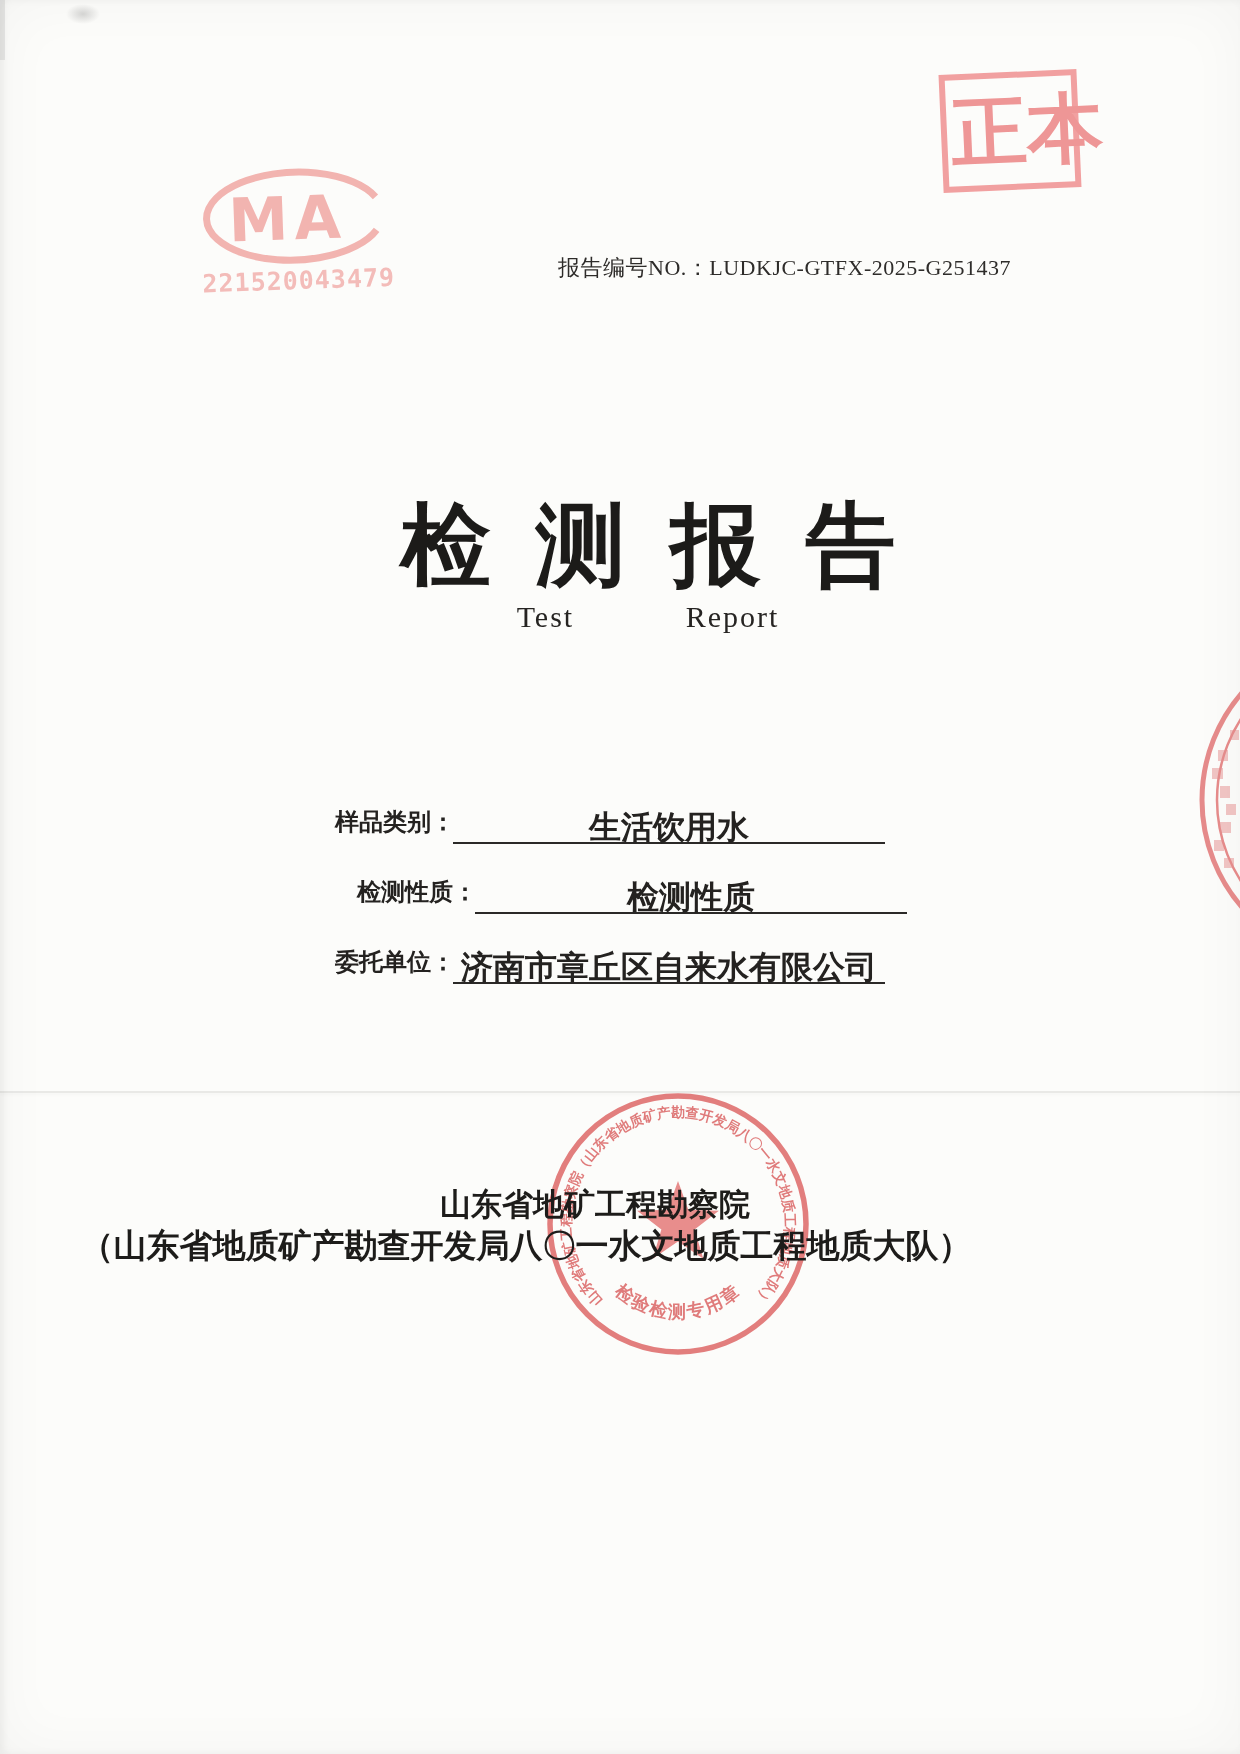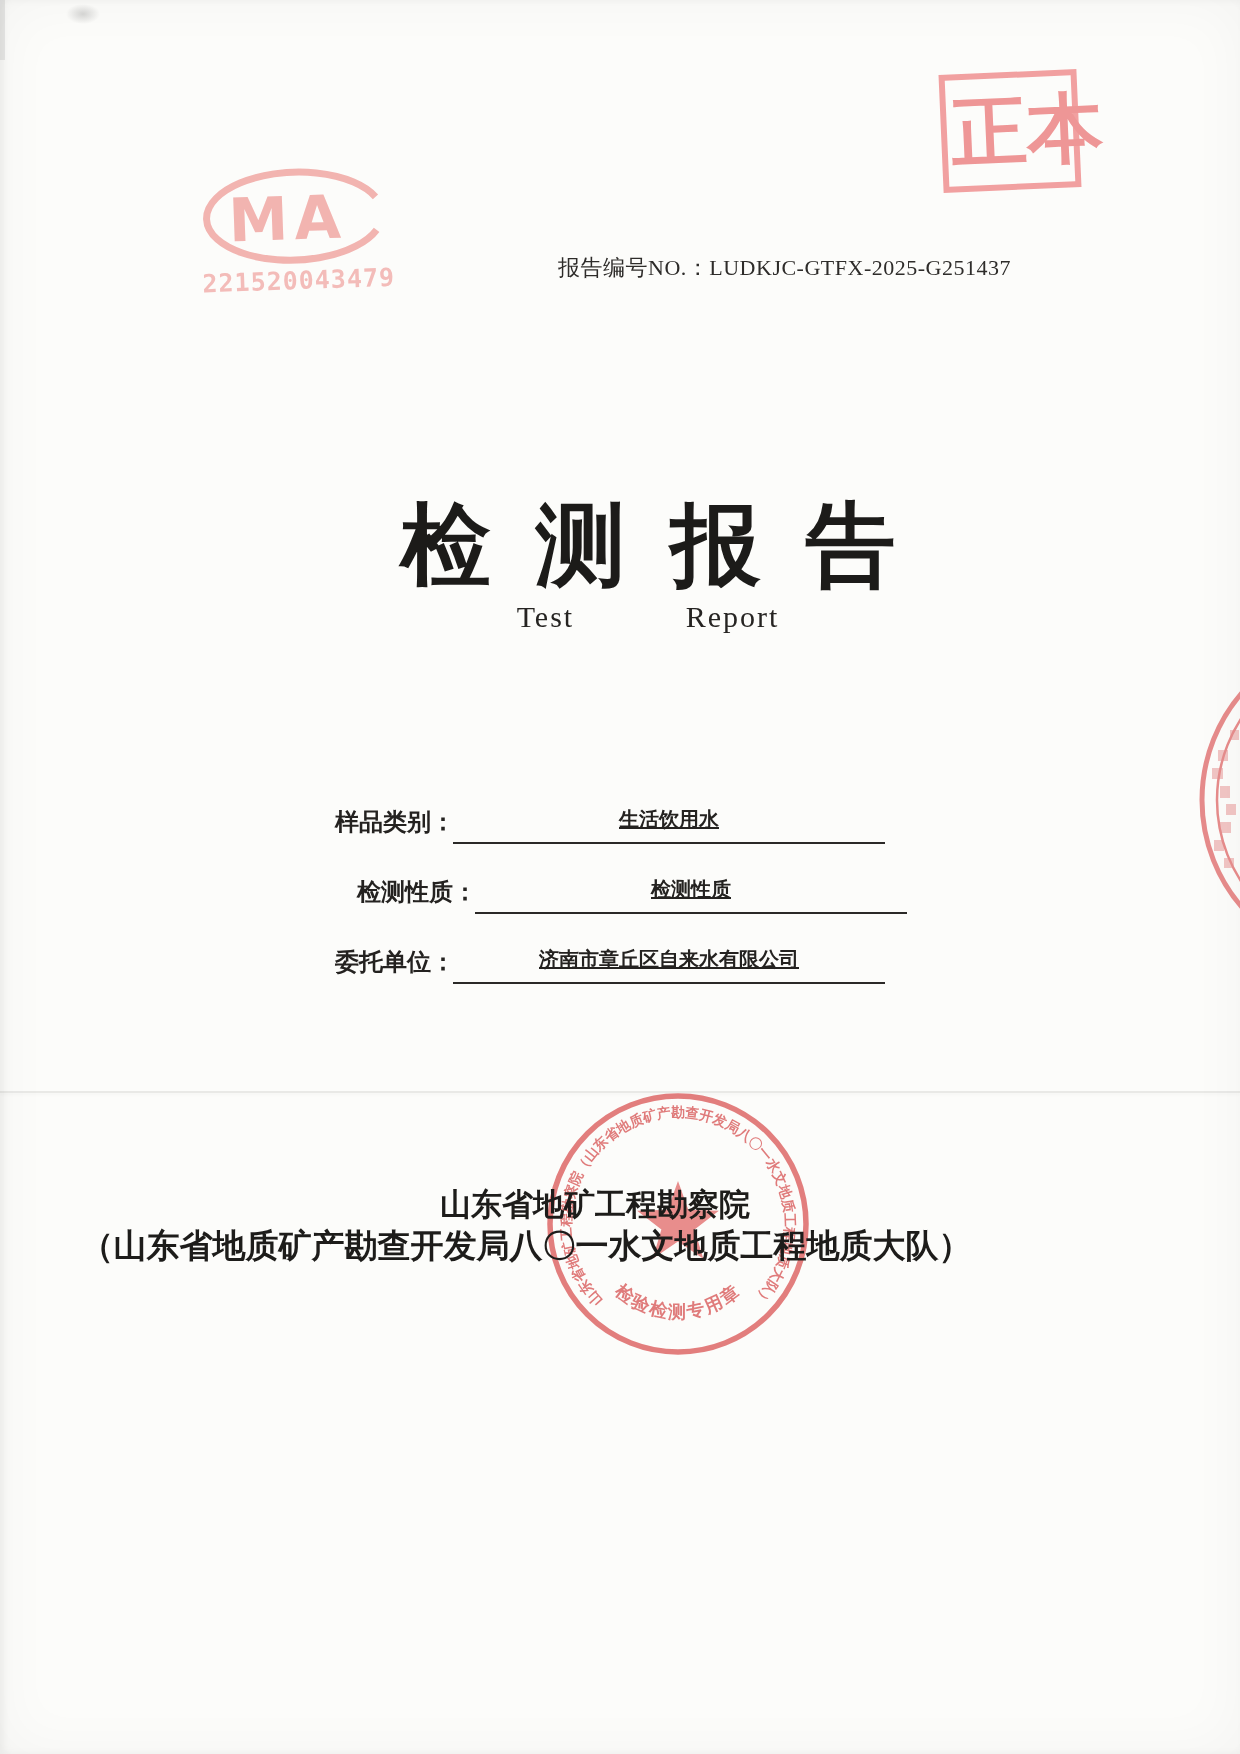--- a/index.html
+++ b/index.html
@@ -42,22 +42,22 @@
   .title-en{left:0; top:600px; width:1240px; text-align:center;
     transform:translateX(28px); font-size:30px; color:#262422;
     letter-spacing:2px;}
   .title-en .w2{margin-left:102px;font-family:Liberation Serif, serif;}
 
   
   .field-row{left:335px; width:560px; height:38px; display:flex; }
   .field-row .flabel{font-size:24px; font-weight:700; color:#242220;
     white-space:nowrap; width:126px; flex:0 0 auto; padding-bottom:2px;}
   .field-row .fline{flex:0 0 auto; width:432px; margin-left:-8px;
-    border-bottom:2px solid #2b2927; text-align:center; font-size:20px;
-    font-weight:700; color:#242220; padding-bottom:2px; white-space:nowrap;text-decoration:underline;}
+    border-bottom:2px solid #2b2927; text-align:center; font-size:32px;
+    font-weight:700; color:#242220; padding-bottom:2px; white-space:nowrap;}
   .row1{top:806px;} .row2{top:876px;margin-left:22px;} .row3{top:946px;}
 
   
   .seal{left:540px; top:1086px; width:276px; height:276px; opacity:.8;}
 
   
   .org1{left:0; top:1184px; width:1108px; text-align:center; font-size:31px;
     font-weight:700; color:#1d1c1a; white-space:nowrap;padding-left:41px;}
   .org2{left:0; top:1224px; width:1052px; text-align:center; font-size:33px;
     font-weight:700; color:#1d1c1a; white-space:nowrap;}

